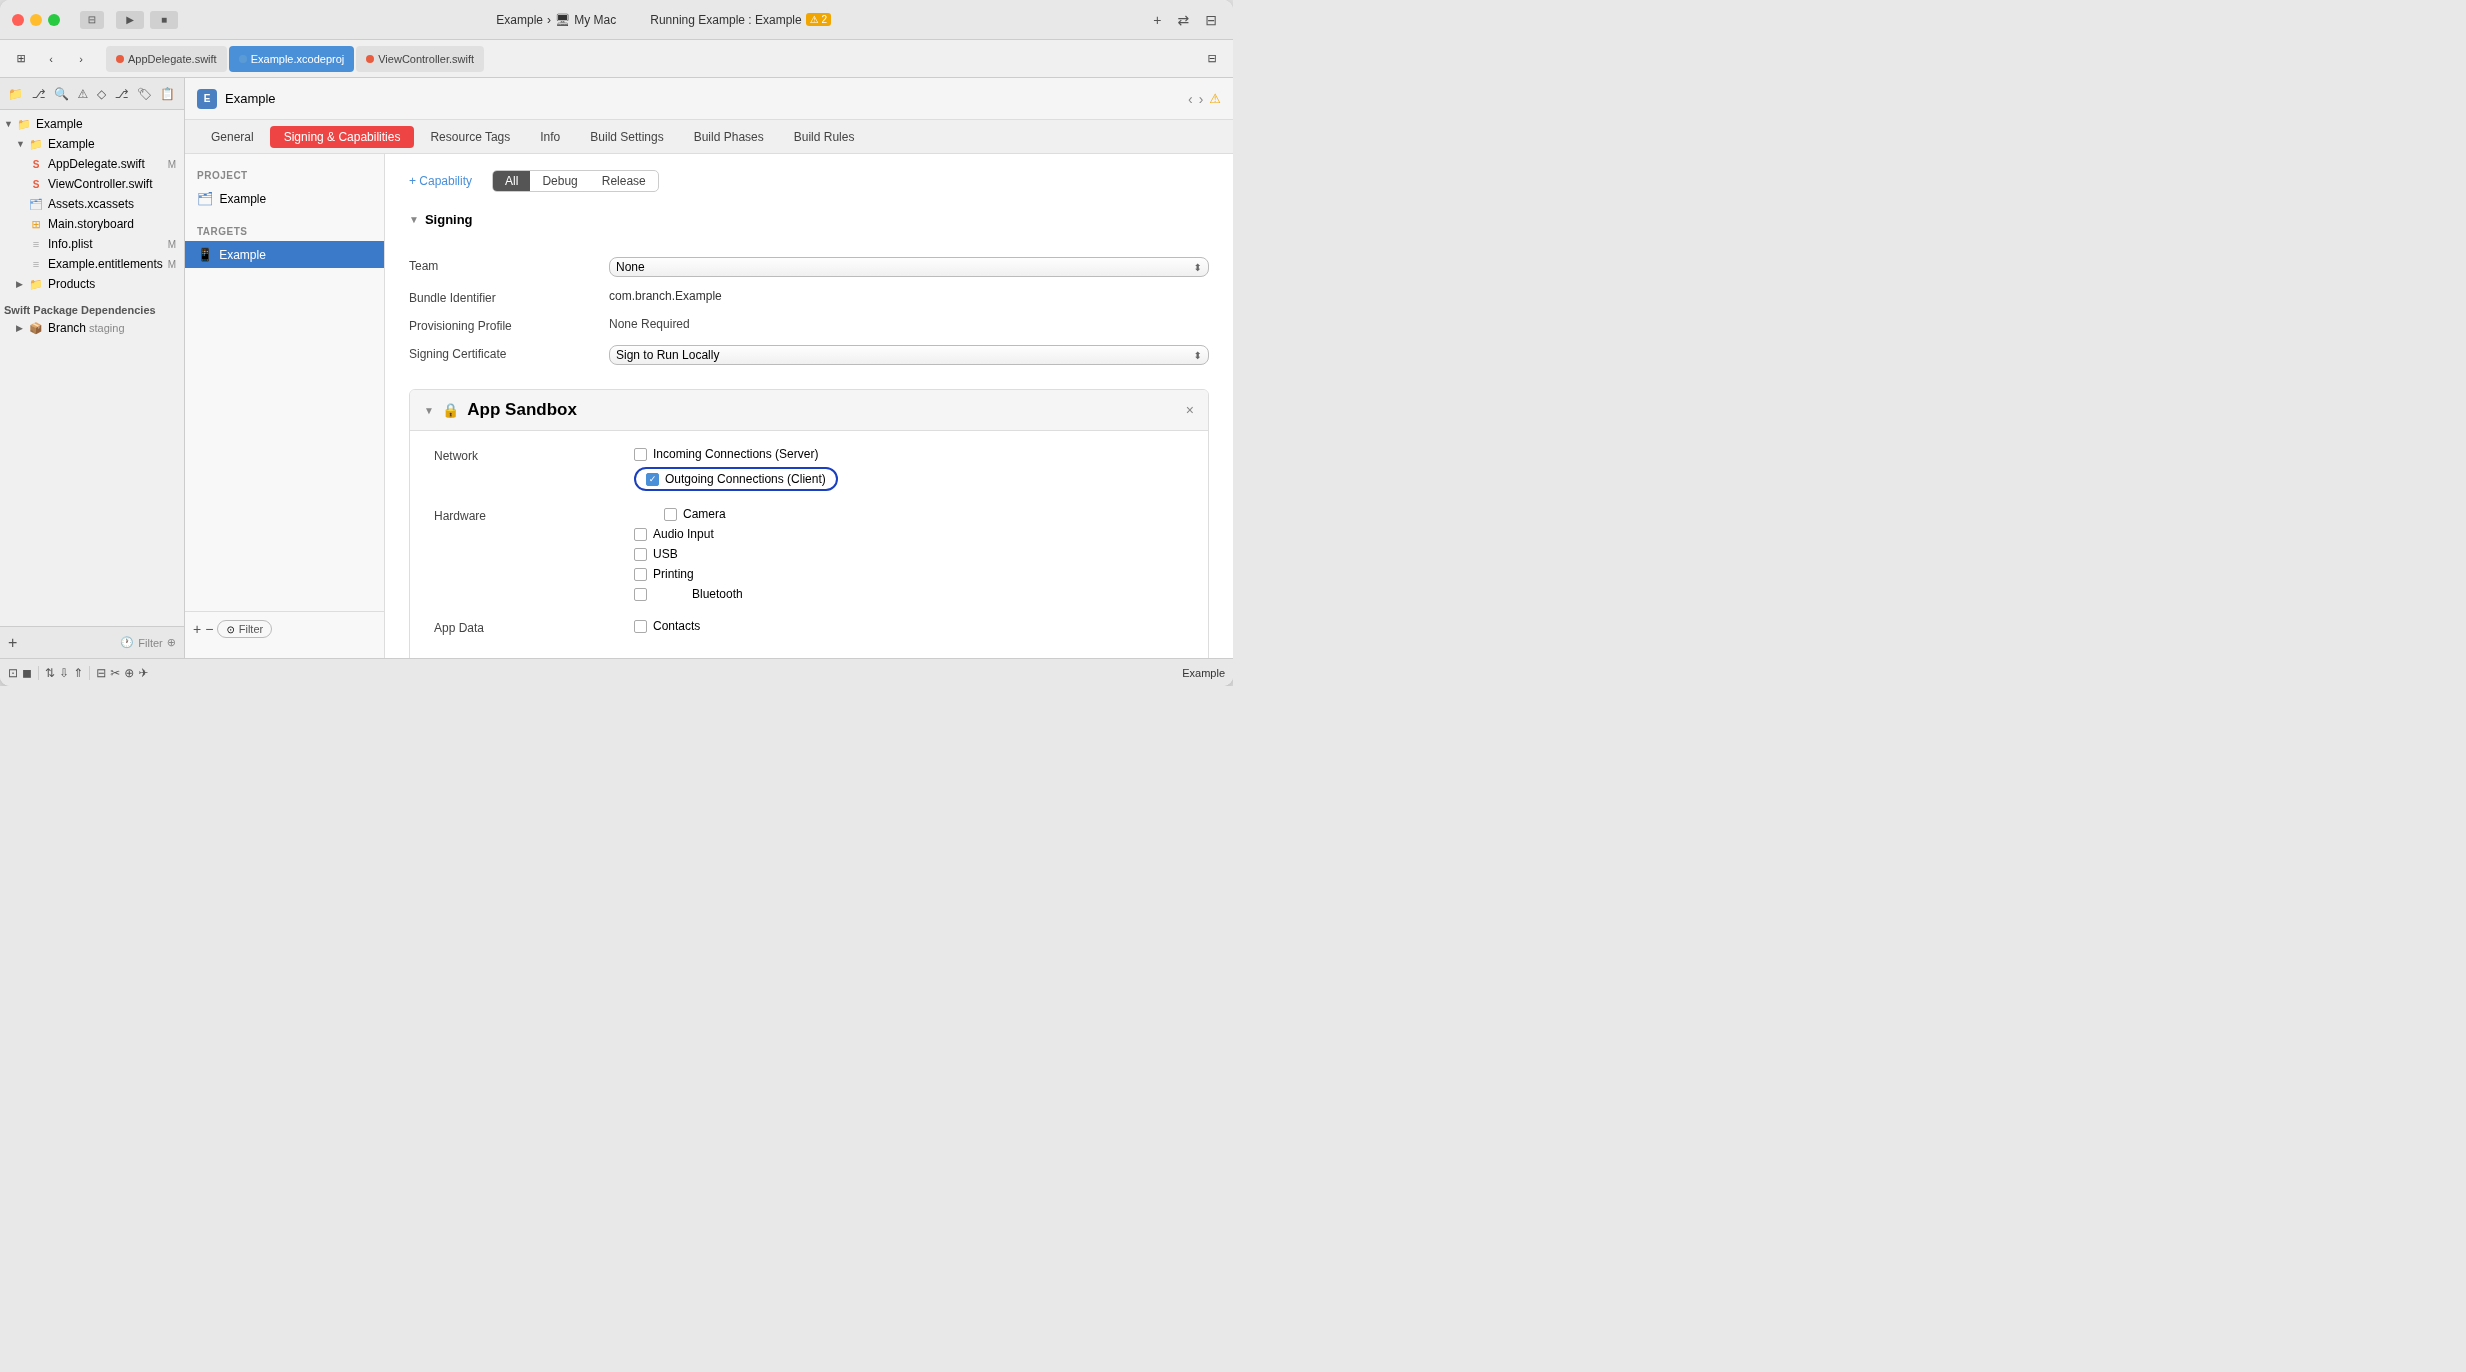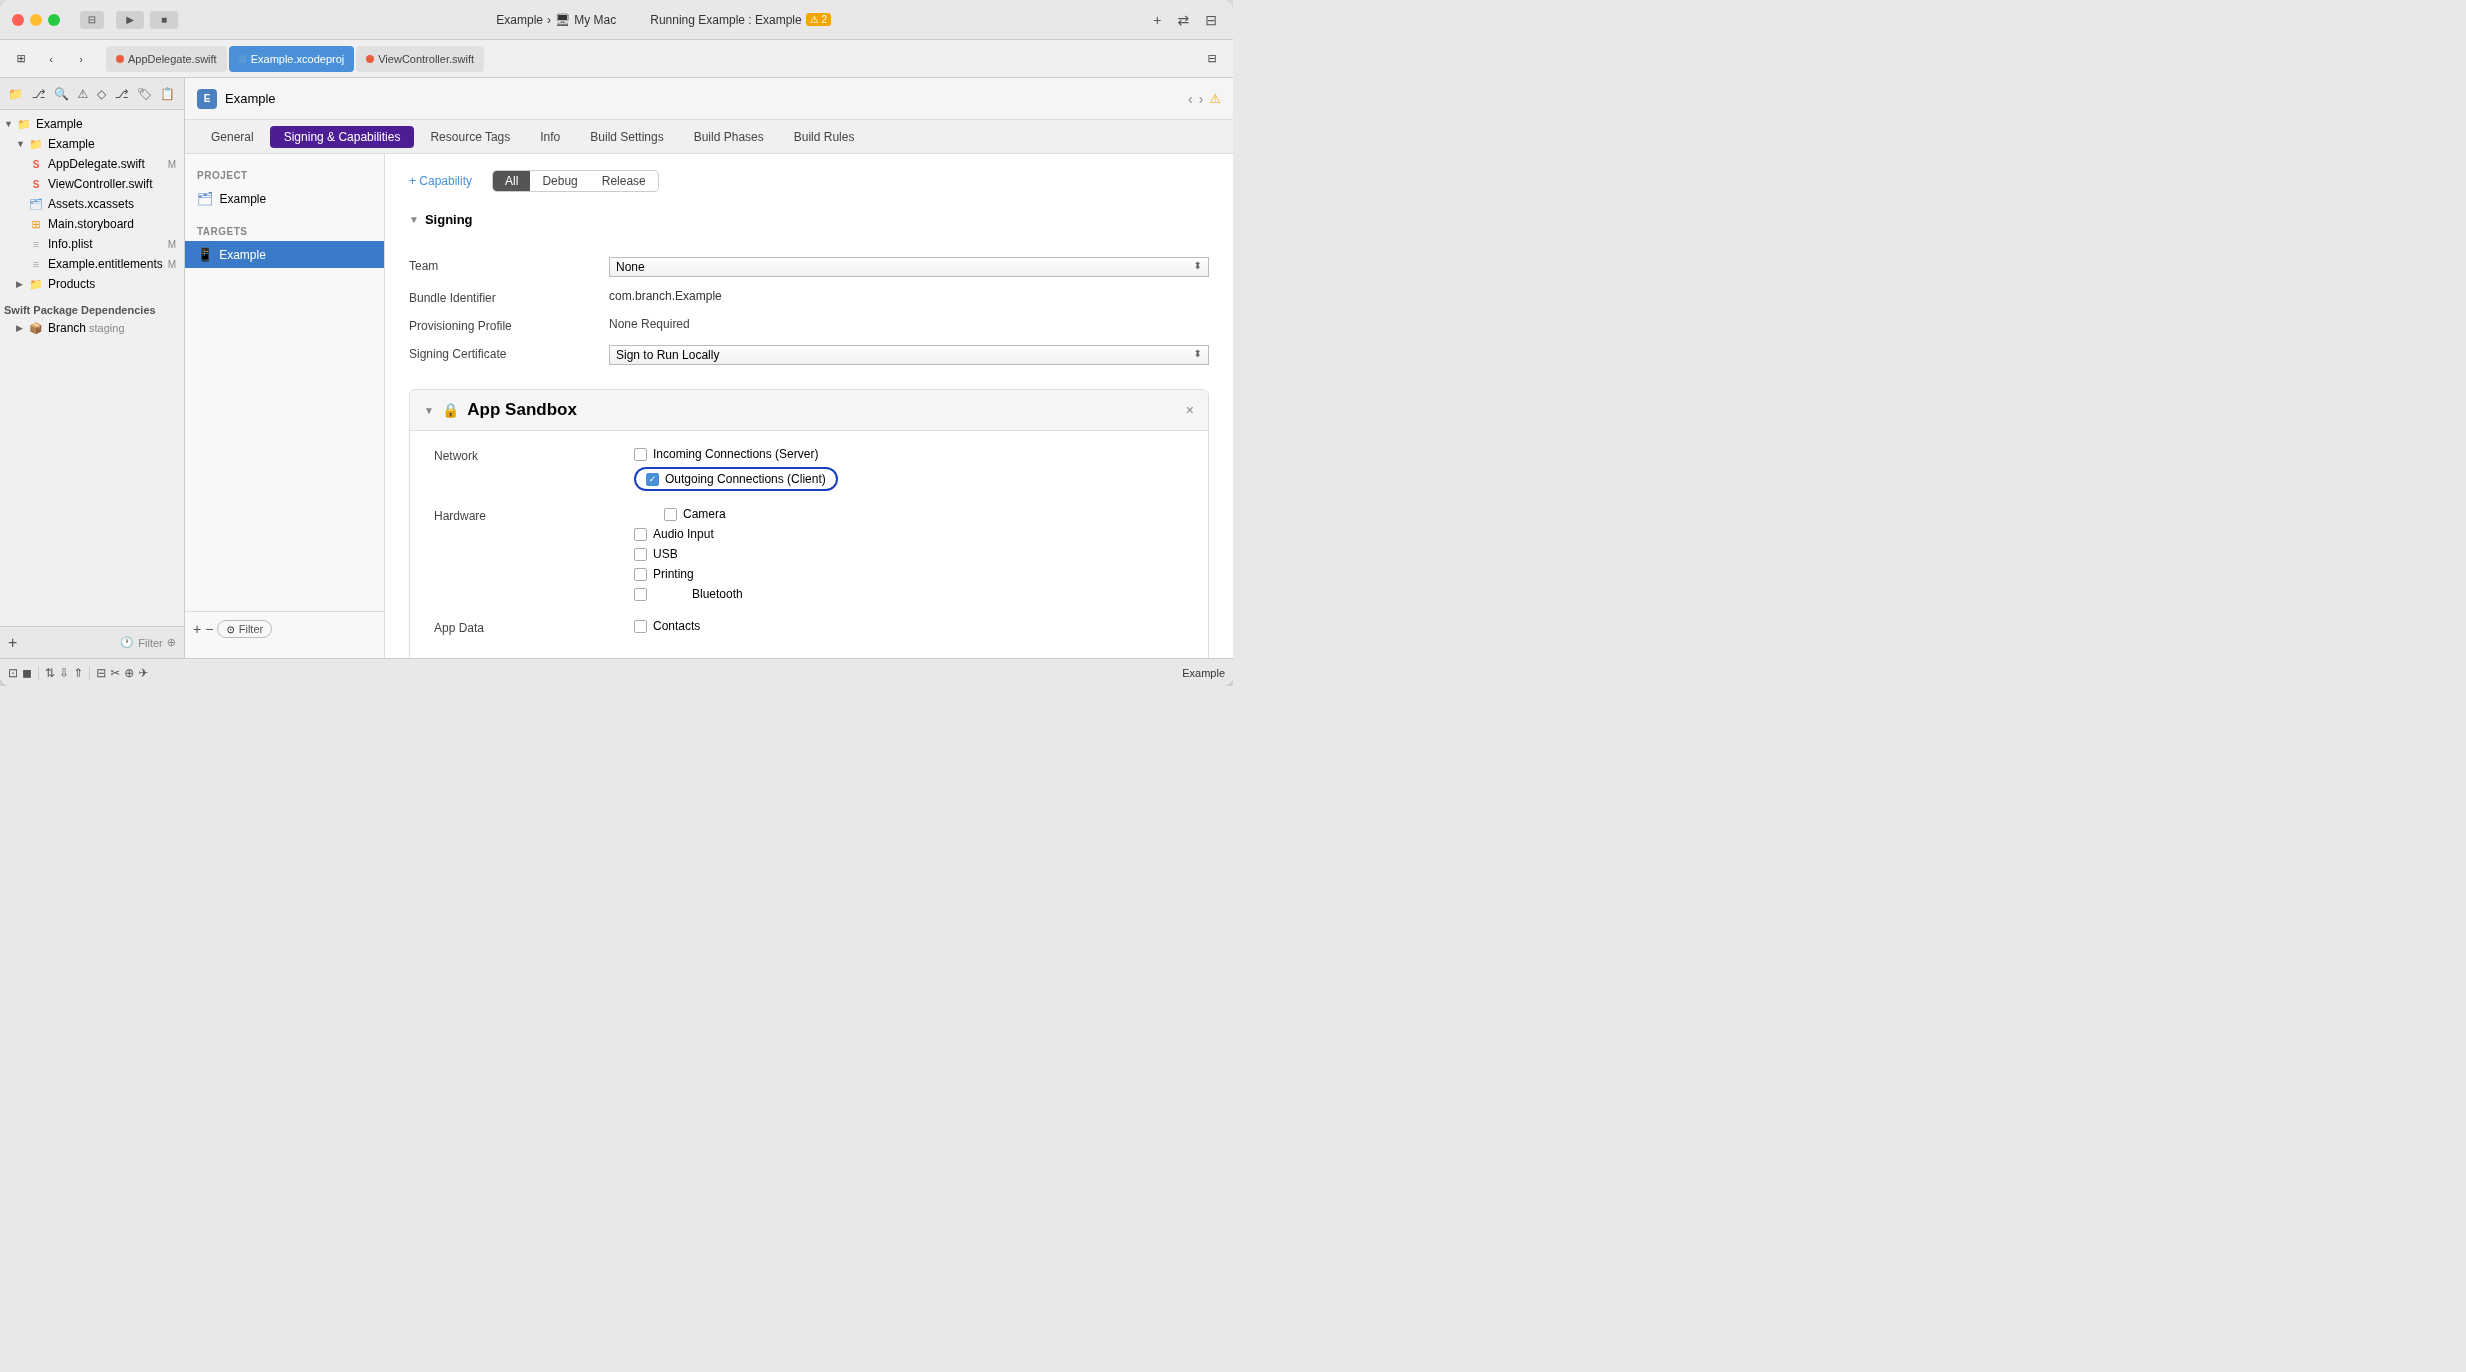--- a/index.html
+++ b/index.html
@@ -194,21 +194,21 @@
       gap: 2px;
     }
     .tab-btn {
       padding: 4px 14px;
       font-size: 12px;
       border-radius: 4px;
       cursor: pointer;
       color: #444;
     }
     .tab-btn.active {
-      background: #4c1d95;
+      background: #ef4444;
       color: white;
     }
 
     
     .content-area {
       display: flex;
       flex: 1;
       overflow: hidden;
     }
     .project-left {
@@ -325,23 +325,23 @@
       content: '✓';
       color: white;
       font-size: 9px;
     }
     .sub-text {
       font-size: 11px;
       color: #888;
       margin-top: 2px;
     }
     .select-field {
-      display: flex; align-items: flex-start;
+      display: flex; align-items: center;
       border: 1px solid #bbb;
-      border-radius: 0;
+      border-radius: 8px;
       background: linear-gradient(#fefefe, #f0f0f0);
       padding: 2px 6px;
       gap: 12px;
       min-width: 200px;
     }
     .select-arrows { font-size: 10px; color: #666; }
     .text-field-val { color: #333; font-size: 12px; }
     .none-required { color: #444; font-size: 12px; }
 
     

